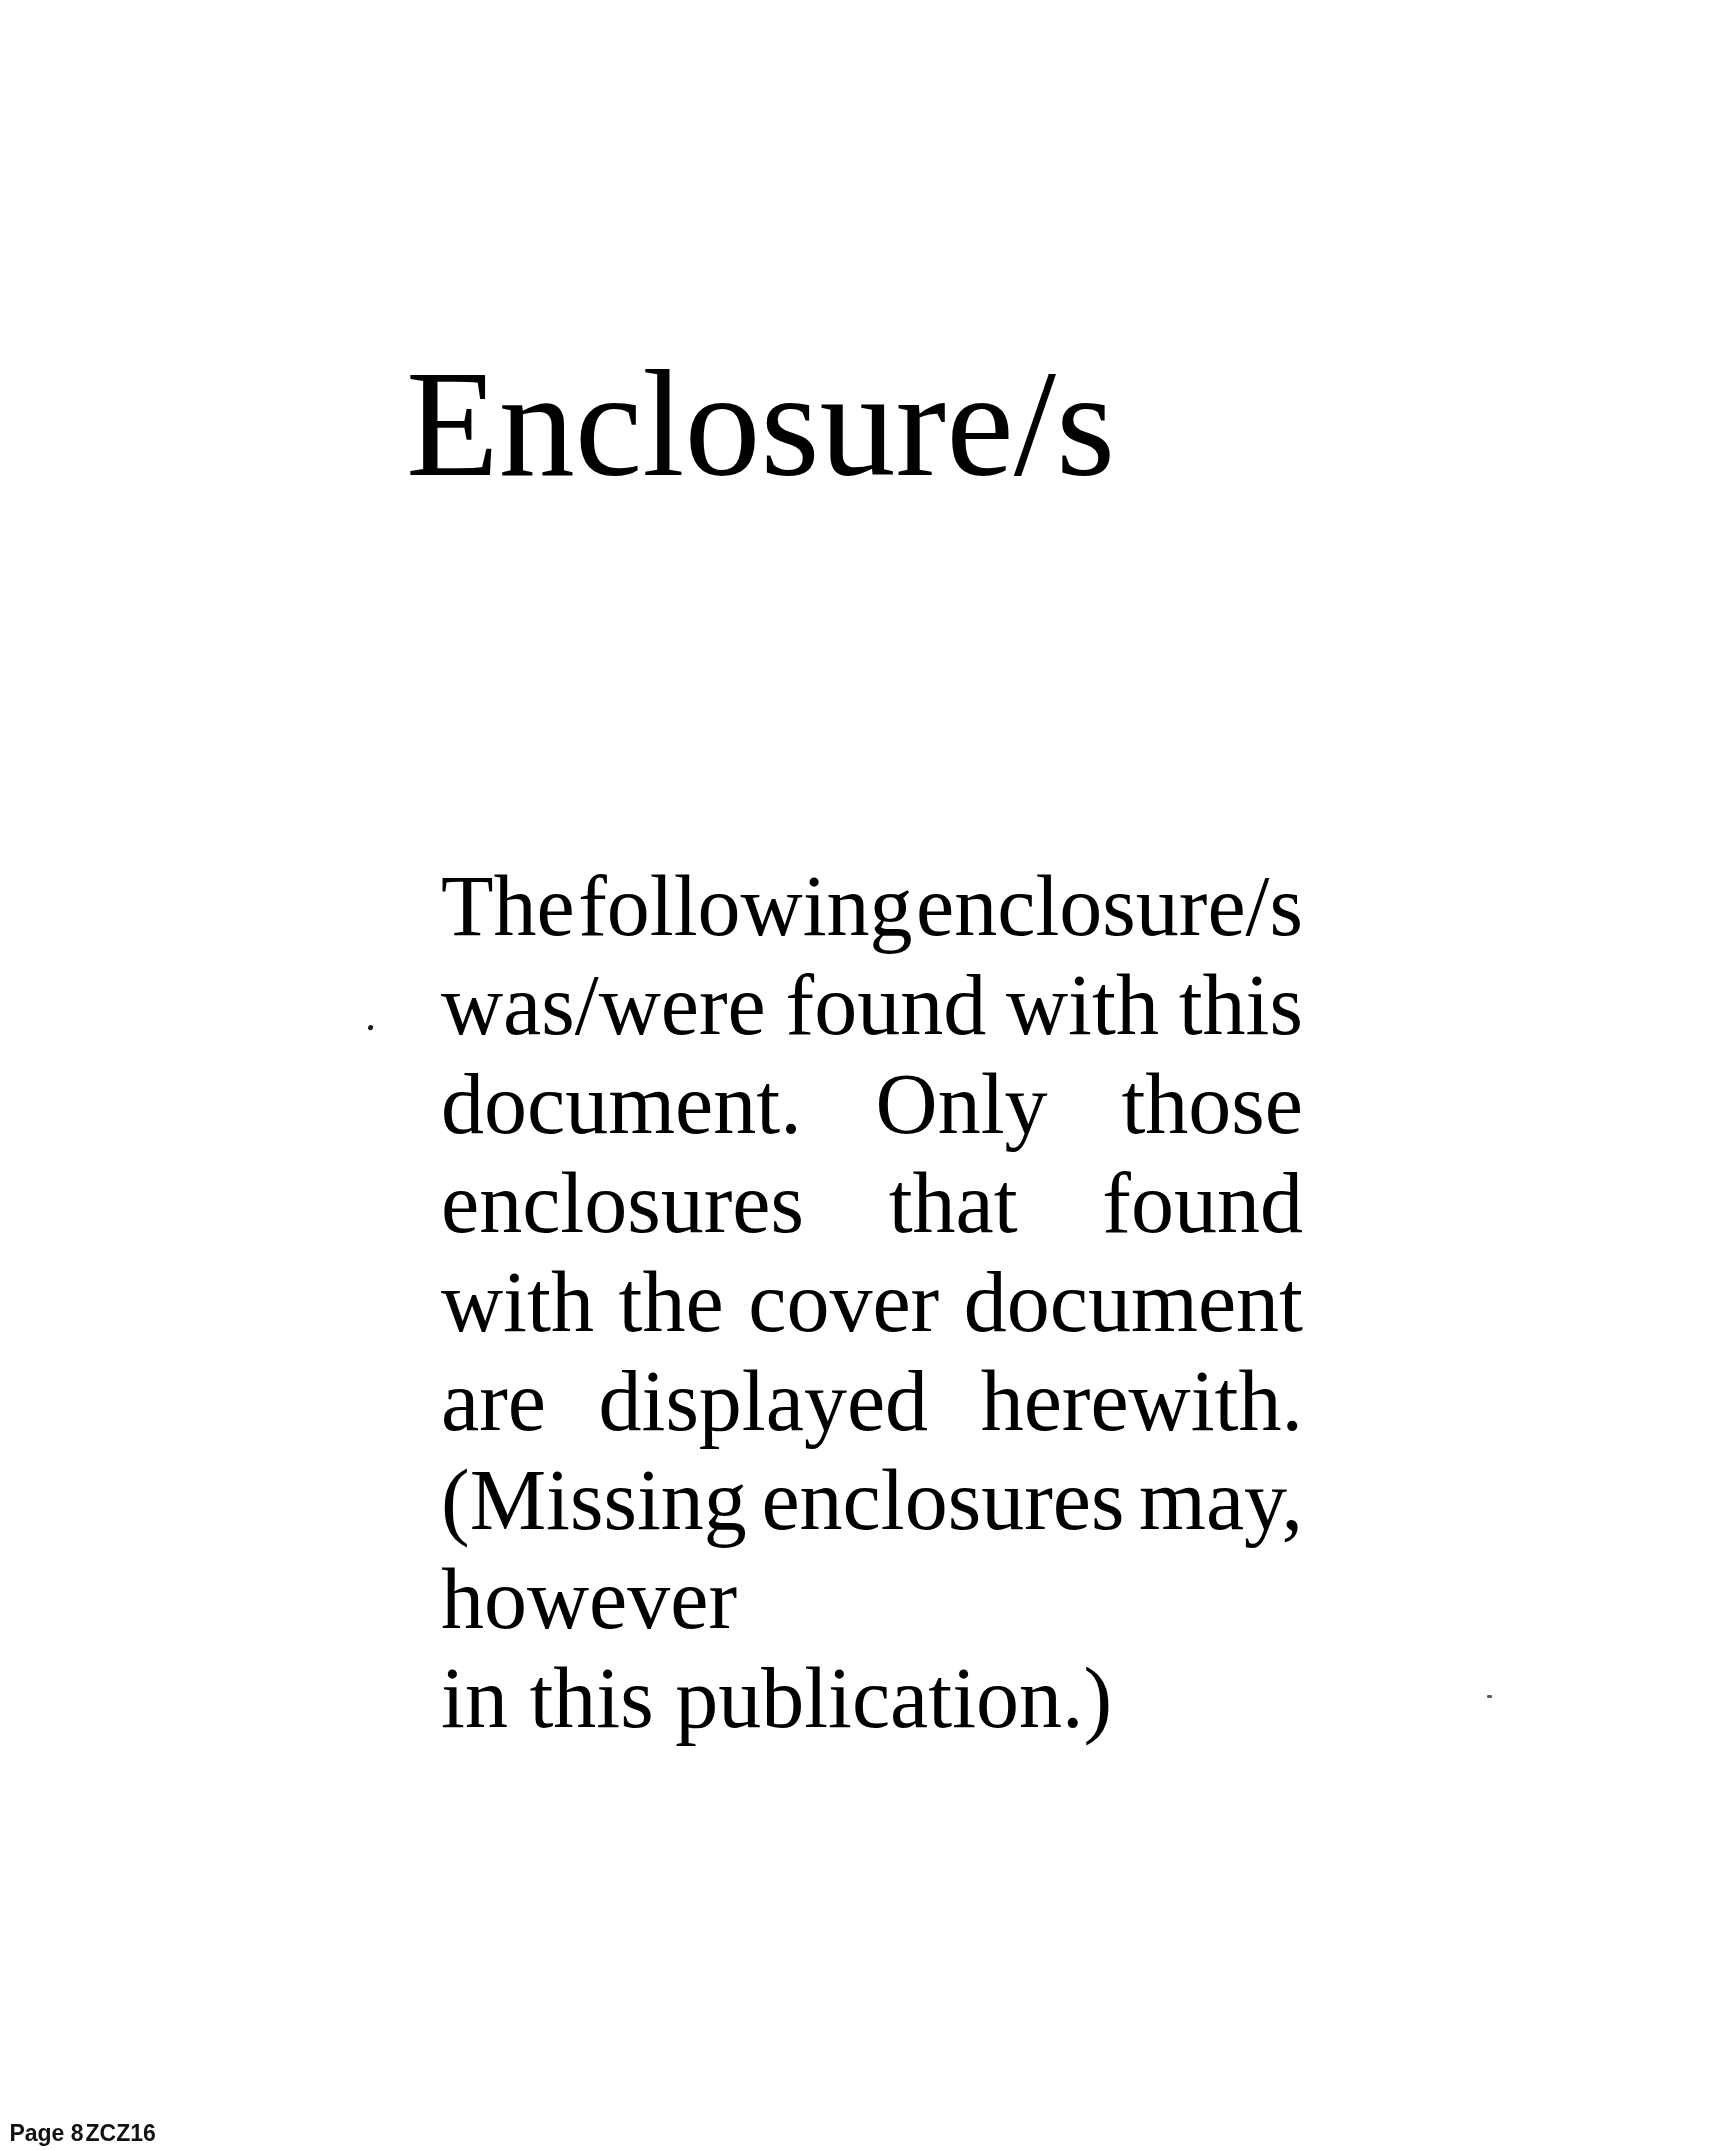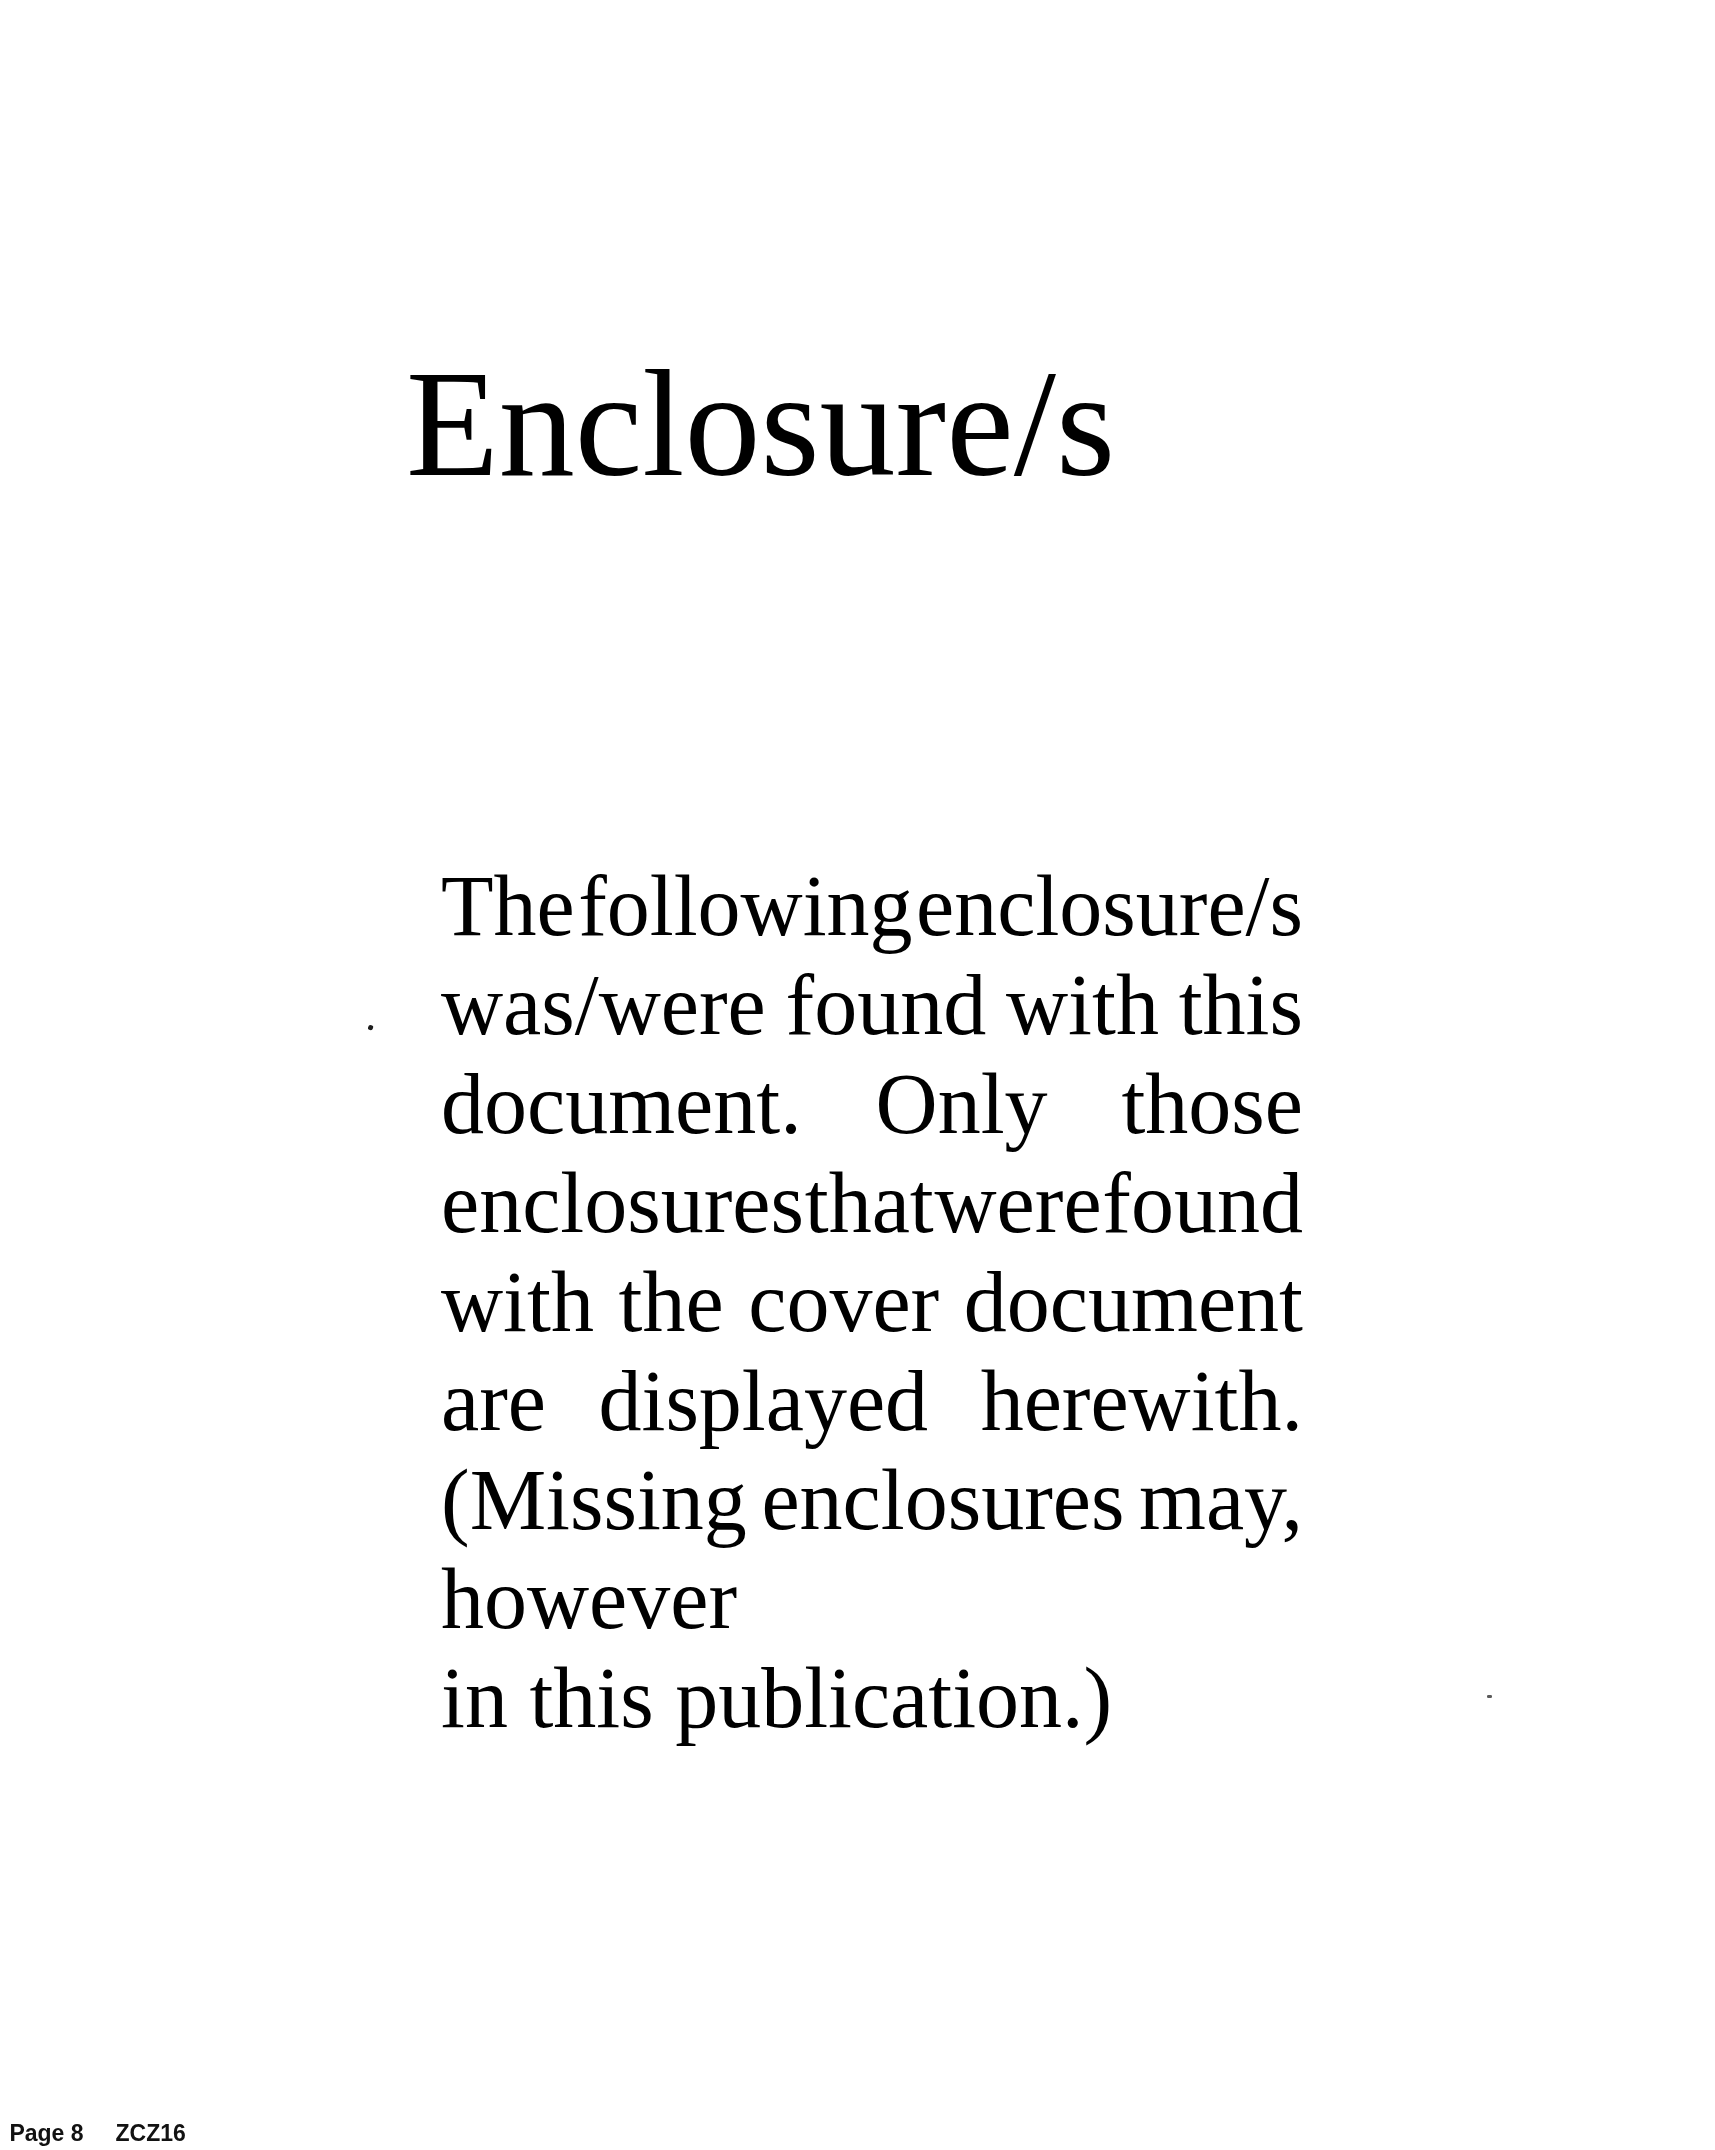--- a/index.html
+++ b/index.html
@@ -55,21 +55,21 @@
   }
   .word{
     display:inline-block;
   }
   .footer{
     position:absolute;
     left:9.4px;
     top:2120px;
     display:flex;
     align-items:baseline;
-    gap:32px;
+    gap:2px;
     font-family:"Liberation Sans", sans-serif;
     font-weight:700;
     font-size:23px;
     line-height:27px;
     color:#121212;
   }
   .speck{
     position:absolute;
   }
   .speck-left{
@@ -112,21 +112,20 @@
         <span class="word">this</span>
       </div>
       <div class="line">
         <span class="word">document.</span>
         <span class="word">Only</span>
         <span class="word">those</span>
       </div>
       <div class="line">
         <span class="word">enclosures</span>
         <span class="word">that</span>
-        <span class="word">were</span>
         <span class="word">found</span>
       </div>
       <div class="line">
         <span class="word">with</span>
         <span class="word">the</span>
         <span class="word">cover</span>
         <span class="word">document</span>
       </div>
       <div class="line">
         <span class="word">are</span>

